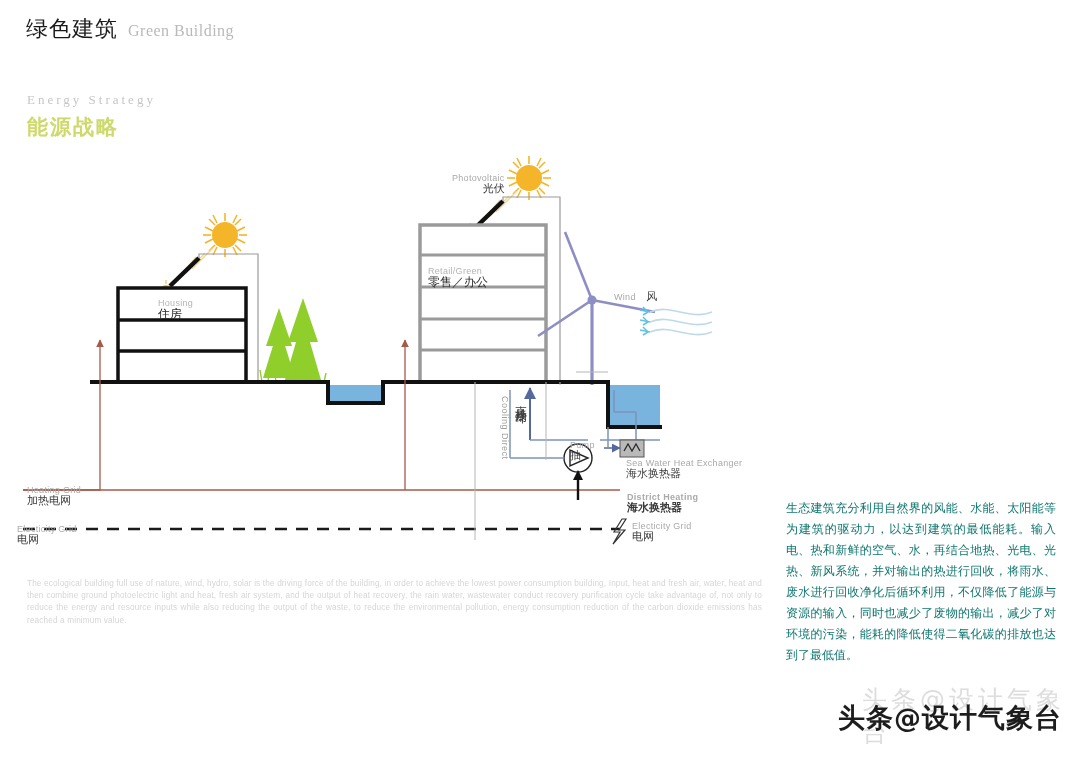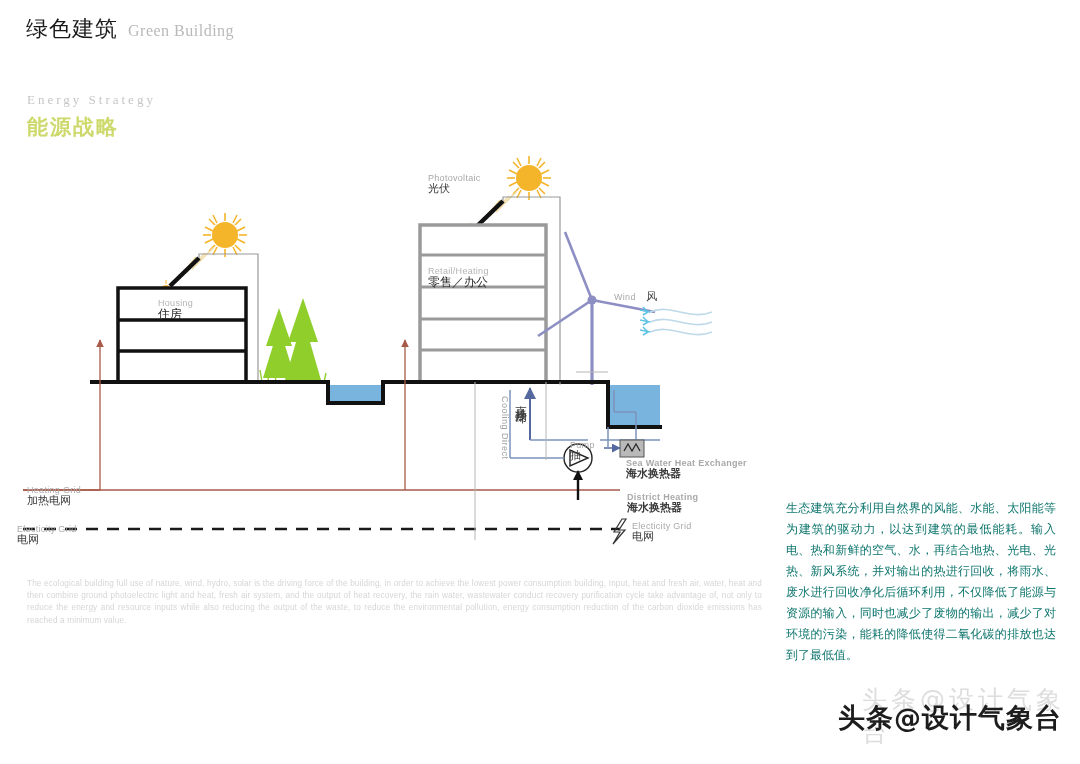--- a/index.html
+++ b/index.html
@@ -257,53 +257,53 @@
     </g>
 
     <g stroke="#b5b5b5" stroke-width="1">
       <line x1="546" y1="242" x2="546" y2="320"></line>
       <line x1="475" y1="242" x2="475" y2="400"></line>
       <line x1="560" y1="242" x2="560" y2="245"></line>
       <line x1="576" y1="232" x2="608" y2="232"></line>
     </g>
   </svg>
 
-  <div class="lbl" style="left:428px;top:173px;">
+  <div class="lbl" style="left:452px;top:173px;text-align:right;">
     <div class="en">Photovoltaic</div>
     <div class="cn">光伏</div>
   </div>
 
   <div class="lbl in-bldg" style="left:158px;top:298px;">
     <div class="en">Housing</div>
     <div class="cn">住房</div>
   </div>
 
   <div class="lbl in-bldg" style="left:428px;top:266px;">
-    <div class="en">Retail/Heating</div>
+    <div class="en">Retail/Green</div>
     <div class="cn">零售／办公</div>
   </div>
 
   <div class="lbl" style="left:614px;top:286px;">
     <span class="en">Wind</span>
     <span class="cn" style="margin-left:6px;">风</span>
   </div>
 
   <div class="vlbl" style="left:500px;top:396px;">
     <div class="vwrap">
       <div class="en">Cooling Direct</div>
       <div class="cn">直接冷却</div>
     </div>
   </div>
 
   <div class="lbl" style="left:570px;top:424px;margin-top:16px;">
     <div class="en">Pump</div>
     <div class="cn">抽</div>
   </div>
 
-  <div class="lbl" style="left:626px;top:458px;font-weight:bold;">
+  <div class="lbl" style="left:626px;top:458px;">
     <div class="en">Sea Water Heat Exchanger</div>
     <div class="cn">海水换热器</div>
   </div>
 
   <div class="lbl left" style="left:27px;top:485px;">
     <div class="en">Heating Grid</div>
     <div class="cn">加热电网</div>
   </div>
 
   <div class="lbl left" style="left:17px;top:524px;">

